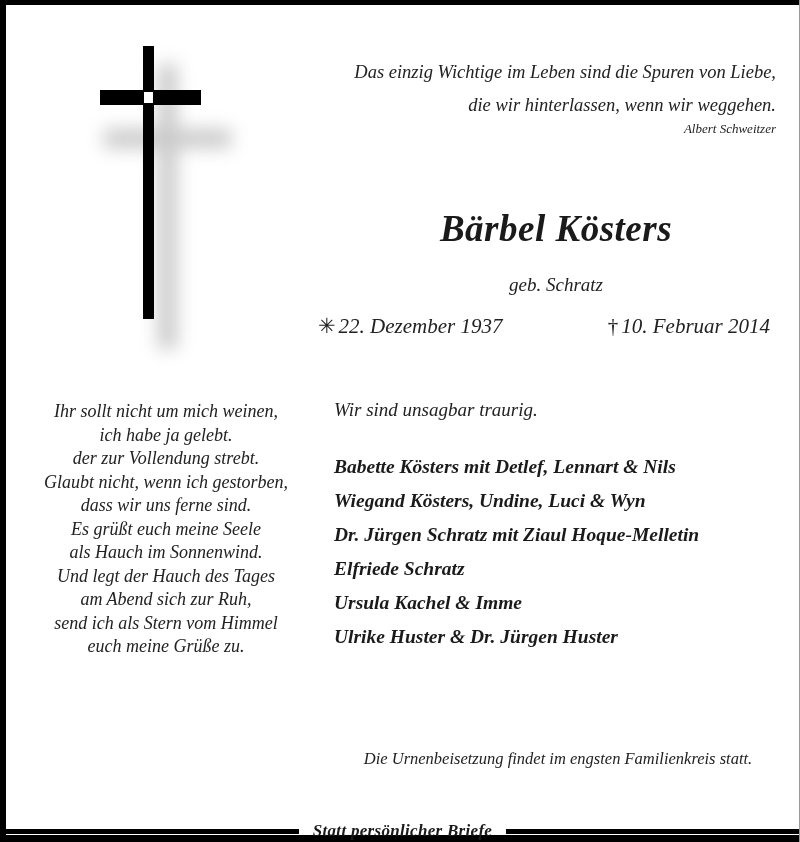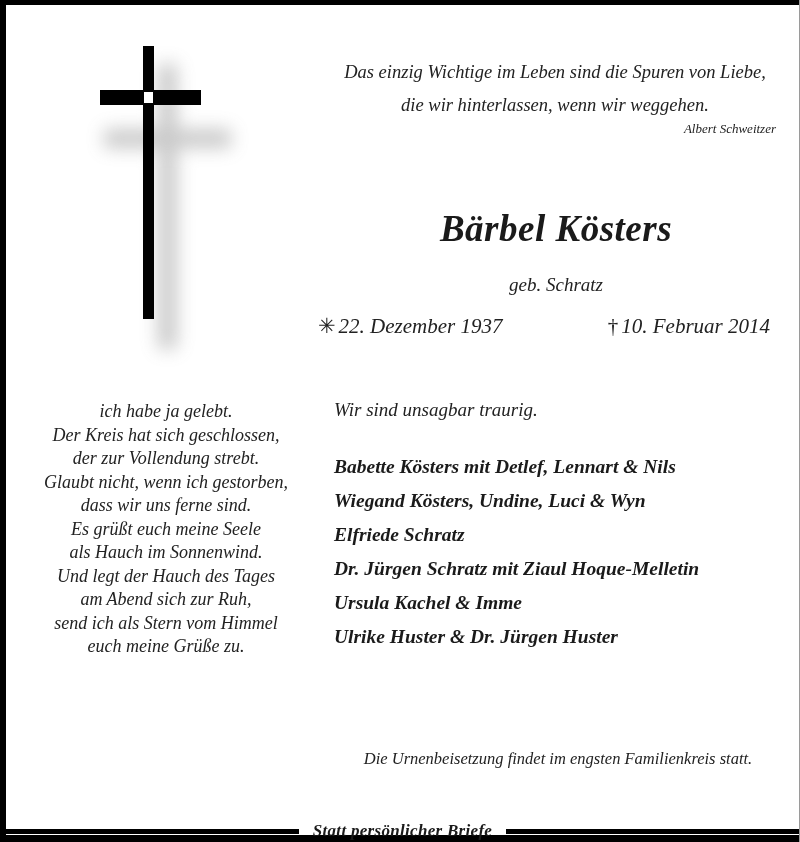--- a/index.html
+++ b/index.html
@@ -100,21 +100,21 @@
 
   
   .quote {
     position: absolute;
     left: 334px;
     top: 56px;
     width: 442px;
     font-style: italic;
     font-size: 18.5px;
     line-height: 33px;
-    text-align: center;
+    text-align: right;
     color: #222222;
   }
   .quote-author {
     position: absolute;
     left: 334px;
     top: 112px;
     width: 442px;
     font-style: italic;
     font-size: 13px;
     line-height: 33px;
@@ -277,31 +277,31 @@
     <div class="date-death">
       <span class="sym">†</span><span>10. Februar 2014</span>
     </div>
   </div>
 
   <div class="mourning-line">Wir sind unsagbar traurig.</div>
 
   <div class="family-list">
     <div>Babette Kösters mit Detlef, Lennart &amp; Nils</div>
     <div>Wiegand Kösters, Undine, Luci &amp; Wyn</div>
+    <div>Dr. Jürgen Schratz mit Ziaul Hoque-Melletin</div>
     <div>Elfriede Schratz</div>
-    <div>Dr. Jürgen Schratz mit Ziaul Hoque-Melletin</div>
     <div>Ursula Kachel &amp; Imme</div>
     <div>Ulrike Huster &amp; Dr. Jürgen Huster</div>
   </div>
 
   <div class="burial-note">Die Urnenbeisetzung findet im engsten Familienkreis statt.</div>
 
   <div class="poem">
+    <div>Ihr sollt nicht um mich weinen,</div>
     <div>ich habe ja gelebt.</div>
-    <div>Der Kreis hat sich geschlossen,</div>
     <div>der zur Vollendung strebt.</div>
     <div>Glaubt nicht, wenn ich gestorben,</div>
     <div>dass wir uns ferne sind.</div>
     <div>Es grüßt euch meine Seele</div>
     <div>als Hauch im Sonnenwind.</div>
     <div>Und legt der Hauch des Tages</div>
     <div>am Abend sich zur Ruh,</div>
     <div>send ich als Stern vom Himmel</div>
     <div>euch meine Grüße zu.</div>
   </div>

